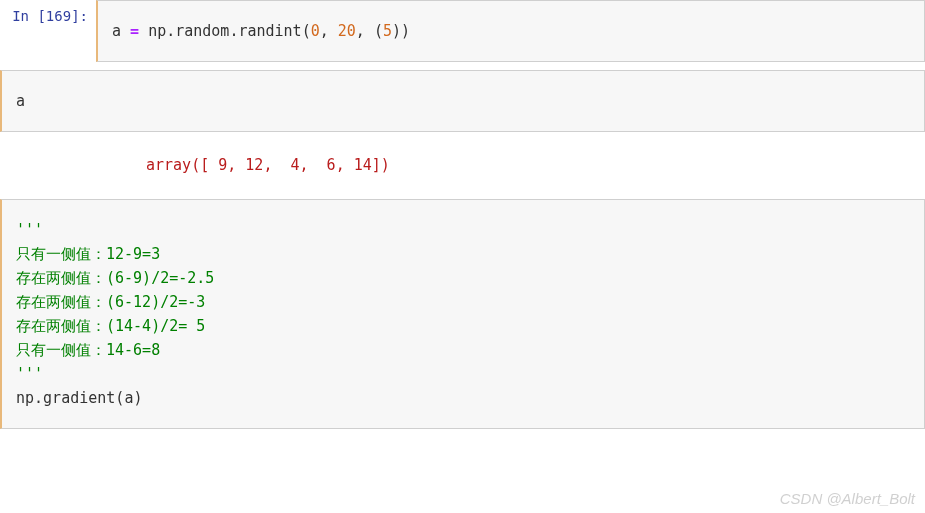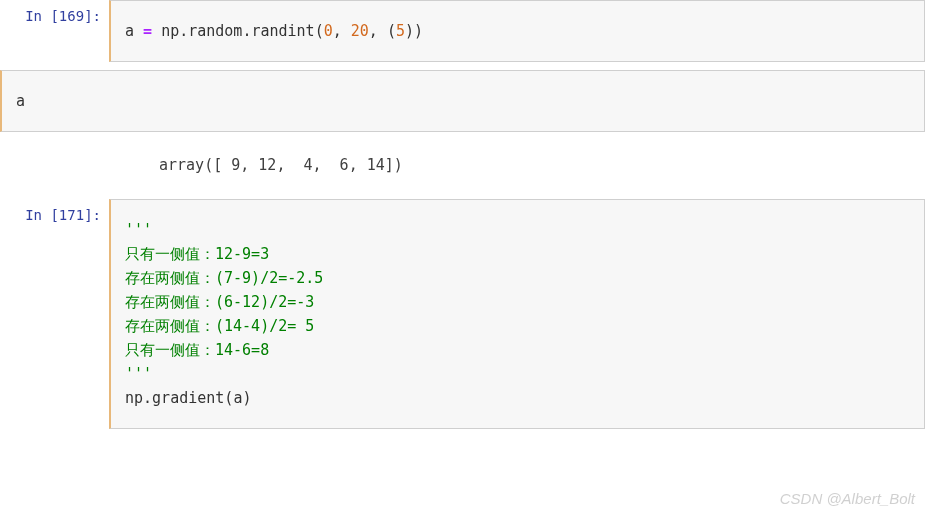--- a/index.html
+++ b/index.html
@@ -7,21 +7,21 @@
       font-family: "DejaVu Sans Mono", "Liberation Mono", Consolas, monospace;
       font-size: 15px;
       background: #ffffff;
       width: 925px;
     }
     .cell {
       display: flex;
       margin-bottom: 8px;
     }
     .prompt-col {
-      width: 109px;
+      width: 96px;
       flex-shrink: 0;
       padding: 8px 8px 8px 0;
       text-align: right;
       font-family: "DejaVu Sans Mono", monospace;
       color: #303f9f;
       font-size: 14px;
     }
     .prompt-col.input-prompt { color: #303f9f; }
     .input-area {
       flex: 1;
@@ -32,21 +32,21 @@
       font-family: "DejaVu Sans Mono", monospace;
       line-height: 1.6;
       white-space: pre;
       color: #333;
     }
     .output-area {
       flex: 1;
       padding: 14px 14px 14px 50px;
       font-family: "DejaVu Sans Mono", monospace;
       white-space: pre;
-      color: #404040;
+      color: #b91c1c;
       line-height: 1.5;
     }
     .tok-op { color: #aa22ff; font-weight: bold; }
     .highlight-green { color: #008000; }
     .watermark {
       position: fixed;
       bottom: 6px;
       right: 10px;
       color: rgba(120,120,120,0.35);
       font-family: Arial, sans-serif;
@@ -66,24 +66,23 @@
 
 <div class="cell">
   <div class="input-area"><span>a</span></div>
 </div>
 <div class="cell">
   <div class="prompt-col"></div>
   <div class="output-area">array([ 9, 12,  4,  6, 14])</div>
 </div>
 
 <div class="cell">
-  <div class="prompt-col input-prompt">In [171]:</div>
   <div class="input-area"><span class="highlight-green">'''</span>
 <span class="highlight-green">只有一侧值：12-9=3</span>
-<span class="highlight-green">存在两侧值：(7-9)/2=-2.5</span>
+<span class="highlight-green">存在两侧值：(6-9)/2=-2.5</span>
 <span class="highlight-green">存在两侧值：(6-12)/2=-3</span>
 <span class="highlight-green">存在两侧值：(14-4)/2= 5</span>
 <span class="highlight-green">只有一侧值：14-6=8</span>
 <span class="highlight-green">'''</span>
 <span>np</span><span>.</span><span>gradient</span><span>(</span><span>a</span><span>)</span></div>
 </div>
 <div class="cell">
   <div class="prompt-col"></div>
 </div>
 

